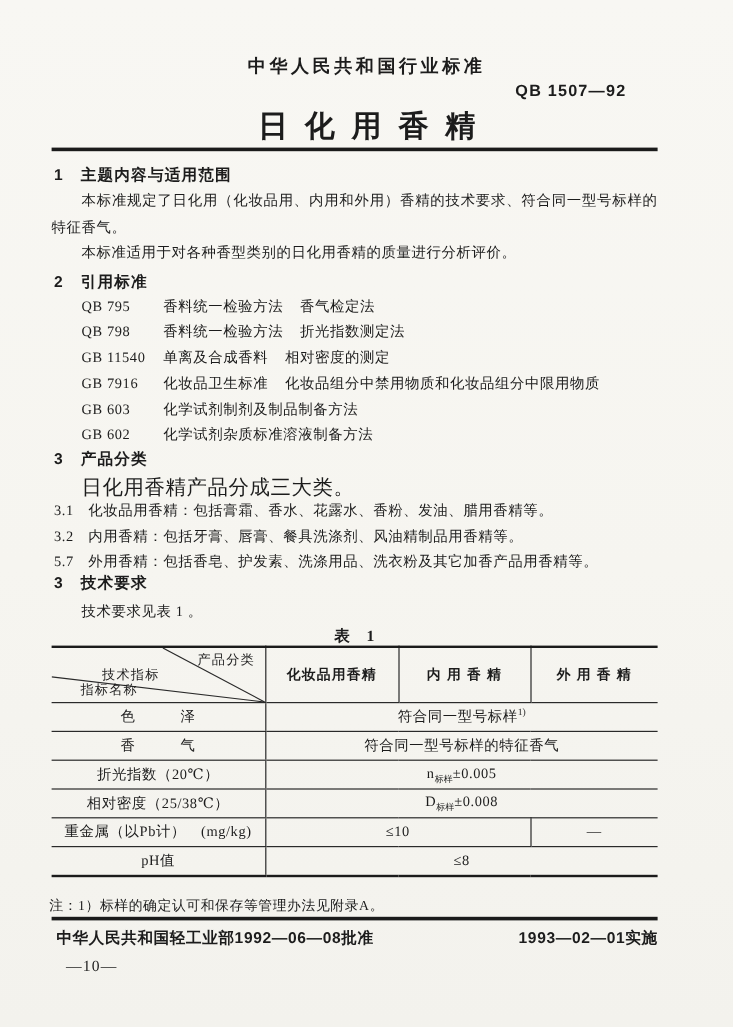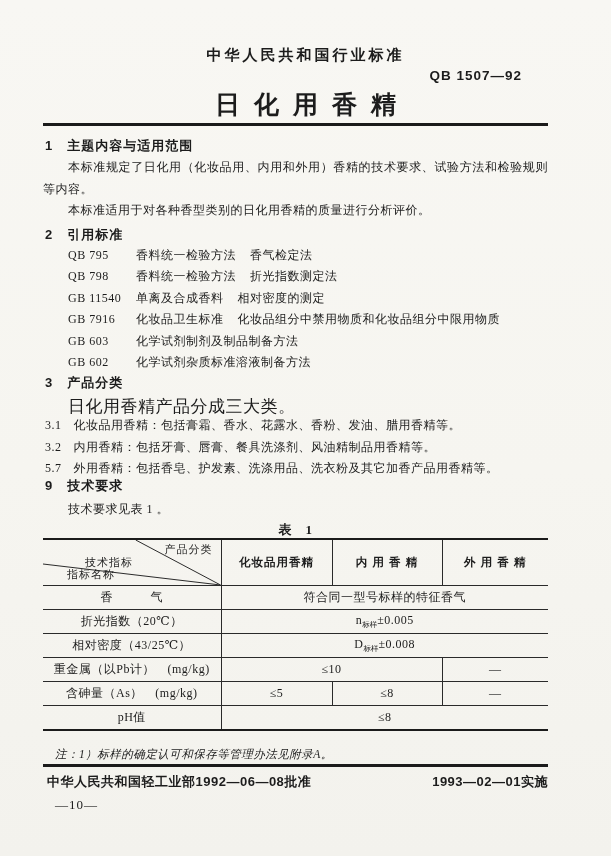--- a/index.html
+++ b/index.html
@@ -55,62 +55,62 @@
   table.spec tr.last td { border-bottom:2.5px solid #1b1b1b; }
   th.corner { position:relative; font-weight:normal;
     font-family:"Liberation Serif","DejaVu Serif",serif; }
   th.corner svg { position:absolute; left:0; top:0; width:100%; height:100%; }
   th.corner .lbl { position:absolute; font-size:11px; font-weight:normal; letter-spacing:1px;text-align:center; }
   th.corner .lbl-top { top:2px; right:8px; }
   th.corner .lbl-mid { top:15px; left:42px; }
   th.corner .lbl-bot { bottom:3px; left:24px; }
   table.spec sub { font-size:7.5px; letter-spacing:0; }
   table.spec sup { font-size:8px; letter-spacing:0; }
-  .note { top:747px; left:55px; font-size:11.5px;font-style:italic; }
+  .note { top:747px; left:41px; font-size:11.5px; }
   .rule-bottom { top:764px; left:43px; width:505px; height:3px; background:#1b1b1b; }
   
   .footer-left { top:773px; left:47px;
     font-family:"Liberation Sans","DejaVu Sans",sans-serif; font-weight:bold; font-size:13px; }
   .footer-right { top:773px; right:63px;
     font-family:"Liberation Sans","DejaVu Sans",sans-serif; font-weight:bold; font-size:13px; }
   .page-num { top:797px; left:55px; font-size:13px; letter-spacing:1px; }
 </style>
 </head>
 <body>
 
 <div class="page">
 
   <div class="abs org-title">中华人民共和国行业标准</div>
   <div class="abs std-code">QB 1507—92</div>
   <div class="abs doc-title">日化用香精</div>
   <div class="abs rule-top"></div>
 
   <div class="abs h2 s1-heading">1　主题内容与适用范围</div>
-  <div class="abs para p1">本标准规定了日化用（化妆品用、内用和外用）香精的技术要求、试验方法和检验规则等内容。</div>
+  <div class="abs para p1">本标准规定了日化用（化妆品用、内用和外用）香精的技术要求、符合同一型号标样的特征香气。</div>
   <div class="abs para p2">本标准适用于对各种香型类别的日化用香精的质量进行分析评价。</div>
 
   <div class="abs h2 s2-heading">2　引用标准</div>
   <div class="abs standards-list">
       <div class="standard-item"><span class="code">QB 795</span><span class="title">香料统一检验方法</span><span class="subtitle">香气检定法</span></div>
       <div class="standard-item"><span class="code">QB 798</span><span class="title">香料统一检验方法</span><span class="subtitle">折光指数测定法</span></div>
       <div class="standard-item"><span class="code">GB 11540</span><span class="title">单离及合成香料</span><span class="subtitle">相对密度的测定</span></div>
       <div class="standard-item"><span class="code">GB 7916</span><span class="title">化妆品卫生标准</span><span class="subtitle">化妆品组分中禁用物质和化妆品组分中限用物质</span></div>
       <div class="standard-item"><span class="code">GB 603</span><span class="title">化学试剂制剂及制品制备方法</span></div>
       <div class="standard-item"><span class="code">GB 602</span><span class="title">化学试剂杂质标准溶液制备方法</span></div>
     </div>
 
   <div class="abs h2 s3-heading">3　产品分类</div>
   <div class="abs s3-intro">日化用香精产品分成三大类。</div>
   <div class="abs class-items">
       <div class="class-item"><span class="num">3.1</span><span class="txt">化妆品用香精：包括膏霜、香水、花露水、香粉、发油、腊用香精等。</span></div>
       <div class="class-item"><span class="num">3.2</span><span class="txt">内用香精：包括牙膏、唇膏、餐具洗涤剂、风油精制品用香精等。</span></div>
       <div class="class-item"><span class="num">5.7</span><span class="txt">外用香精：包括香皂、护发素、洗涤用品、洗衣粉及其它加香产品用香精等。</span></div>
     </div>
 
-  <div class="abs h2 s4-heading">9　技术要求</div>
+  <div class="abs h2 s4-heading">3　技术要求</div>
   <div class="abs s4-intro">技术要求见表 1 。</div>
 
   <div class="abs tbl-caption">表　1</div>
 
   <table class="spec">
     <colgroup>
       <col style="width:178px">
         <col style="width:111px">
         <col style="width:110px">
         <col style="width:106px">
@@ -126,40 +126,38 @@
           <span class="lbl lbl-mid">技术指标</span>
           <span class="lbl lbl-bot">指标名称</span>
         </th>
       <th class="colhead">化妆品用香精</th>
           <th class="colhead">内 用 香 精</th>
           <th class="colhead">外 用 香 精</th>
         </tr>
     </thead>
     <tbody>
         <tr>
+          <td class="rowlabel">色　　　泽</td>
+          <td class="val" colspan="3">符合同一型号标样<sup>1)</sup></td>
+        </tr>
+        <tr>
           <td class="rowlabel">香　　　气</td>
           <td class="val" colspan="3">符合同一型号标样的特征香气</td>
         </tr>
         <tr>
           <td class="rowlabel">折光指数（20℃）</td>
           <td class="val" colspan="3"><span>n</span><sub>标样</sub>±0.005</td>
         </tr>
         <tr>
-          <td class="rowlabel">相对密度（43/25℃）</td>
+          <td class="rowlabel">相对密度（25/38℃）</td>
           <td class="val" colspan="3"><span>D</span><sub>标样</sub>±0.008</td>
         </tr>
         <tr>
           <td class="rowlabel">重金属（以Pb计）　(mg/kg)</td>
           <td class="val" colspan="2">≤10</td>
-          <td class="val">—</td>
-        </tr>
-        <tr>
-          <td class="rowlabel">含砷量（As）　(mg/kg)</td>
-          <td class="val">≤5</td>
-          <td class="val">≤8</td>
           <td class="val">—</td>
         </tr>
         <tr class="last">
           <td class="rowlabel">pH值</td>
           <td class="val" colspan="3">≤8</td>
         </tr>
       </tbody>
   </table>
 
   <div class="abs note">注：1）标样的确定认可和保存等管理办法见附录A。</div>

